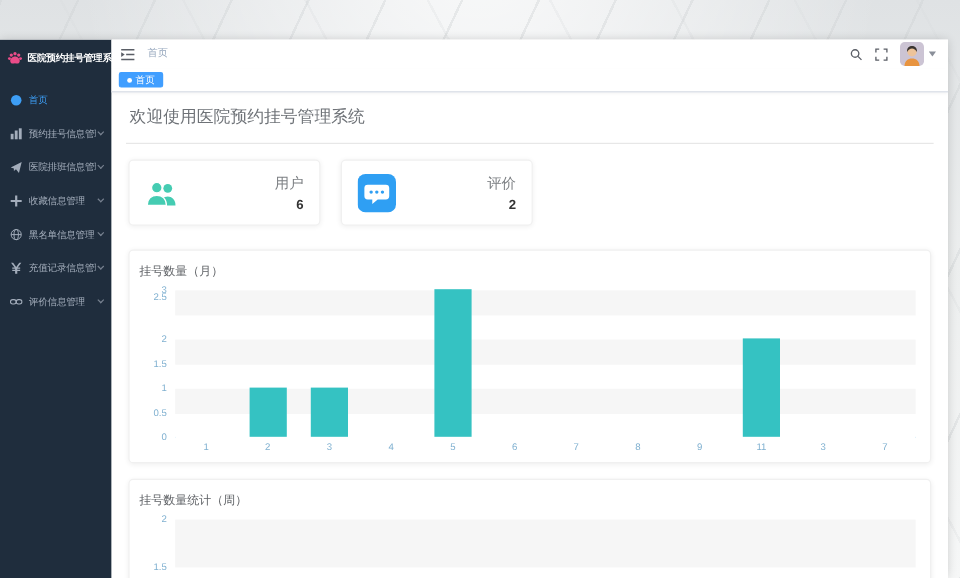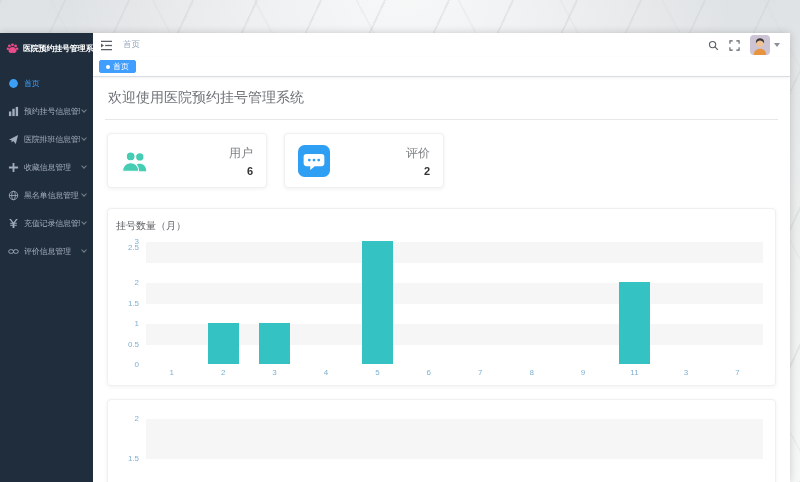--- a/index.html
+++ b/index.html
@@ -270,20 +270,21 @@
             <div class="xtick">7</div>
             <div class="xtick">8</div>
             <div class="xtick">9</div>
             <div class="xtick">11</div>
             <div class="xtick">3</div>
             <div class="xtick">7</div>
           </div>
       </div>
 
       <div class="chart-card" id="chart2">
+        <div class="chart-title">挂号数量统计（周）</div>
         <div class="chart-body">
           <div class="yaxis">
               <div class="ytick" style="top: -4px;">2</div>
               <div class="ytick" style="top: 36px;">1.5</div>
             </div>
           <div class="plot">
               <div class="band" style="top: 0px; height: 40px; background: rgb(246, 246, 246);"></div>
               <div class="band" style="top: 40px; height: 40px; background: rgb(255, 255, 255);"></div>
             </div>
         </div>

